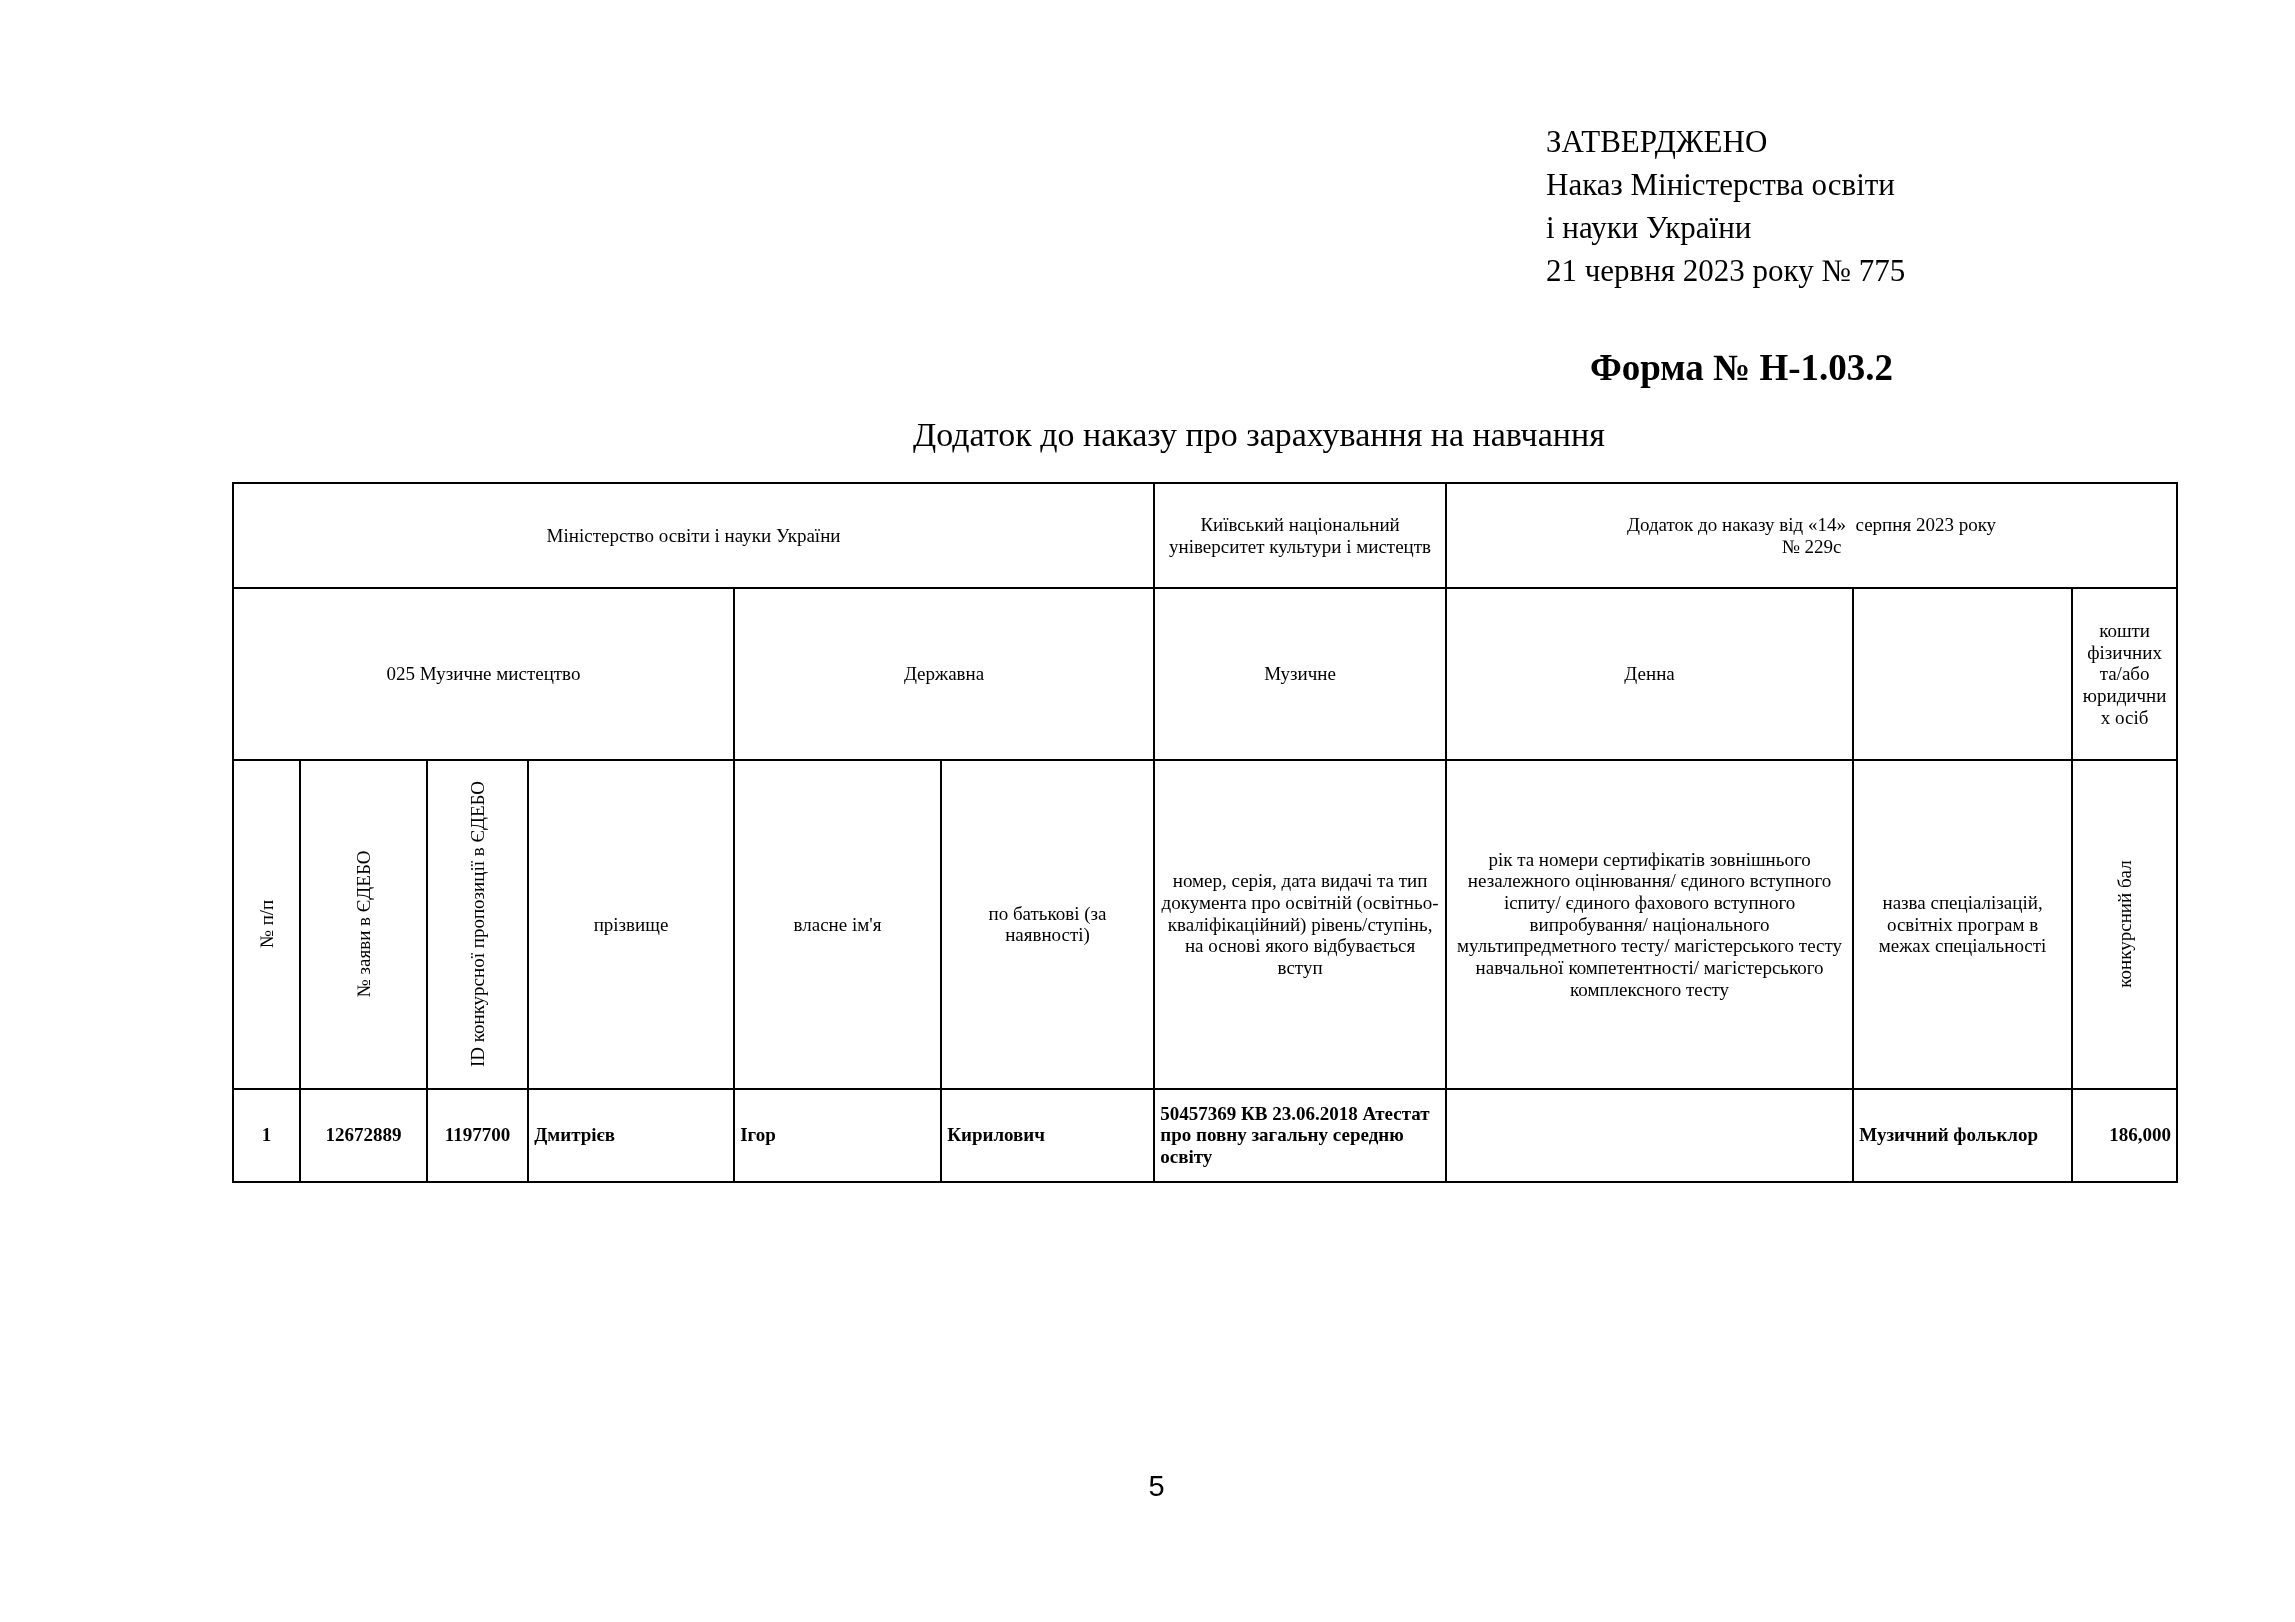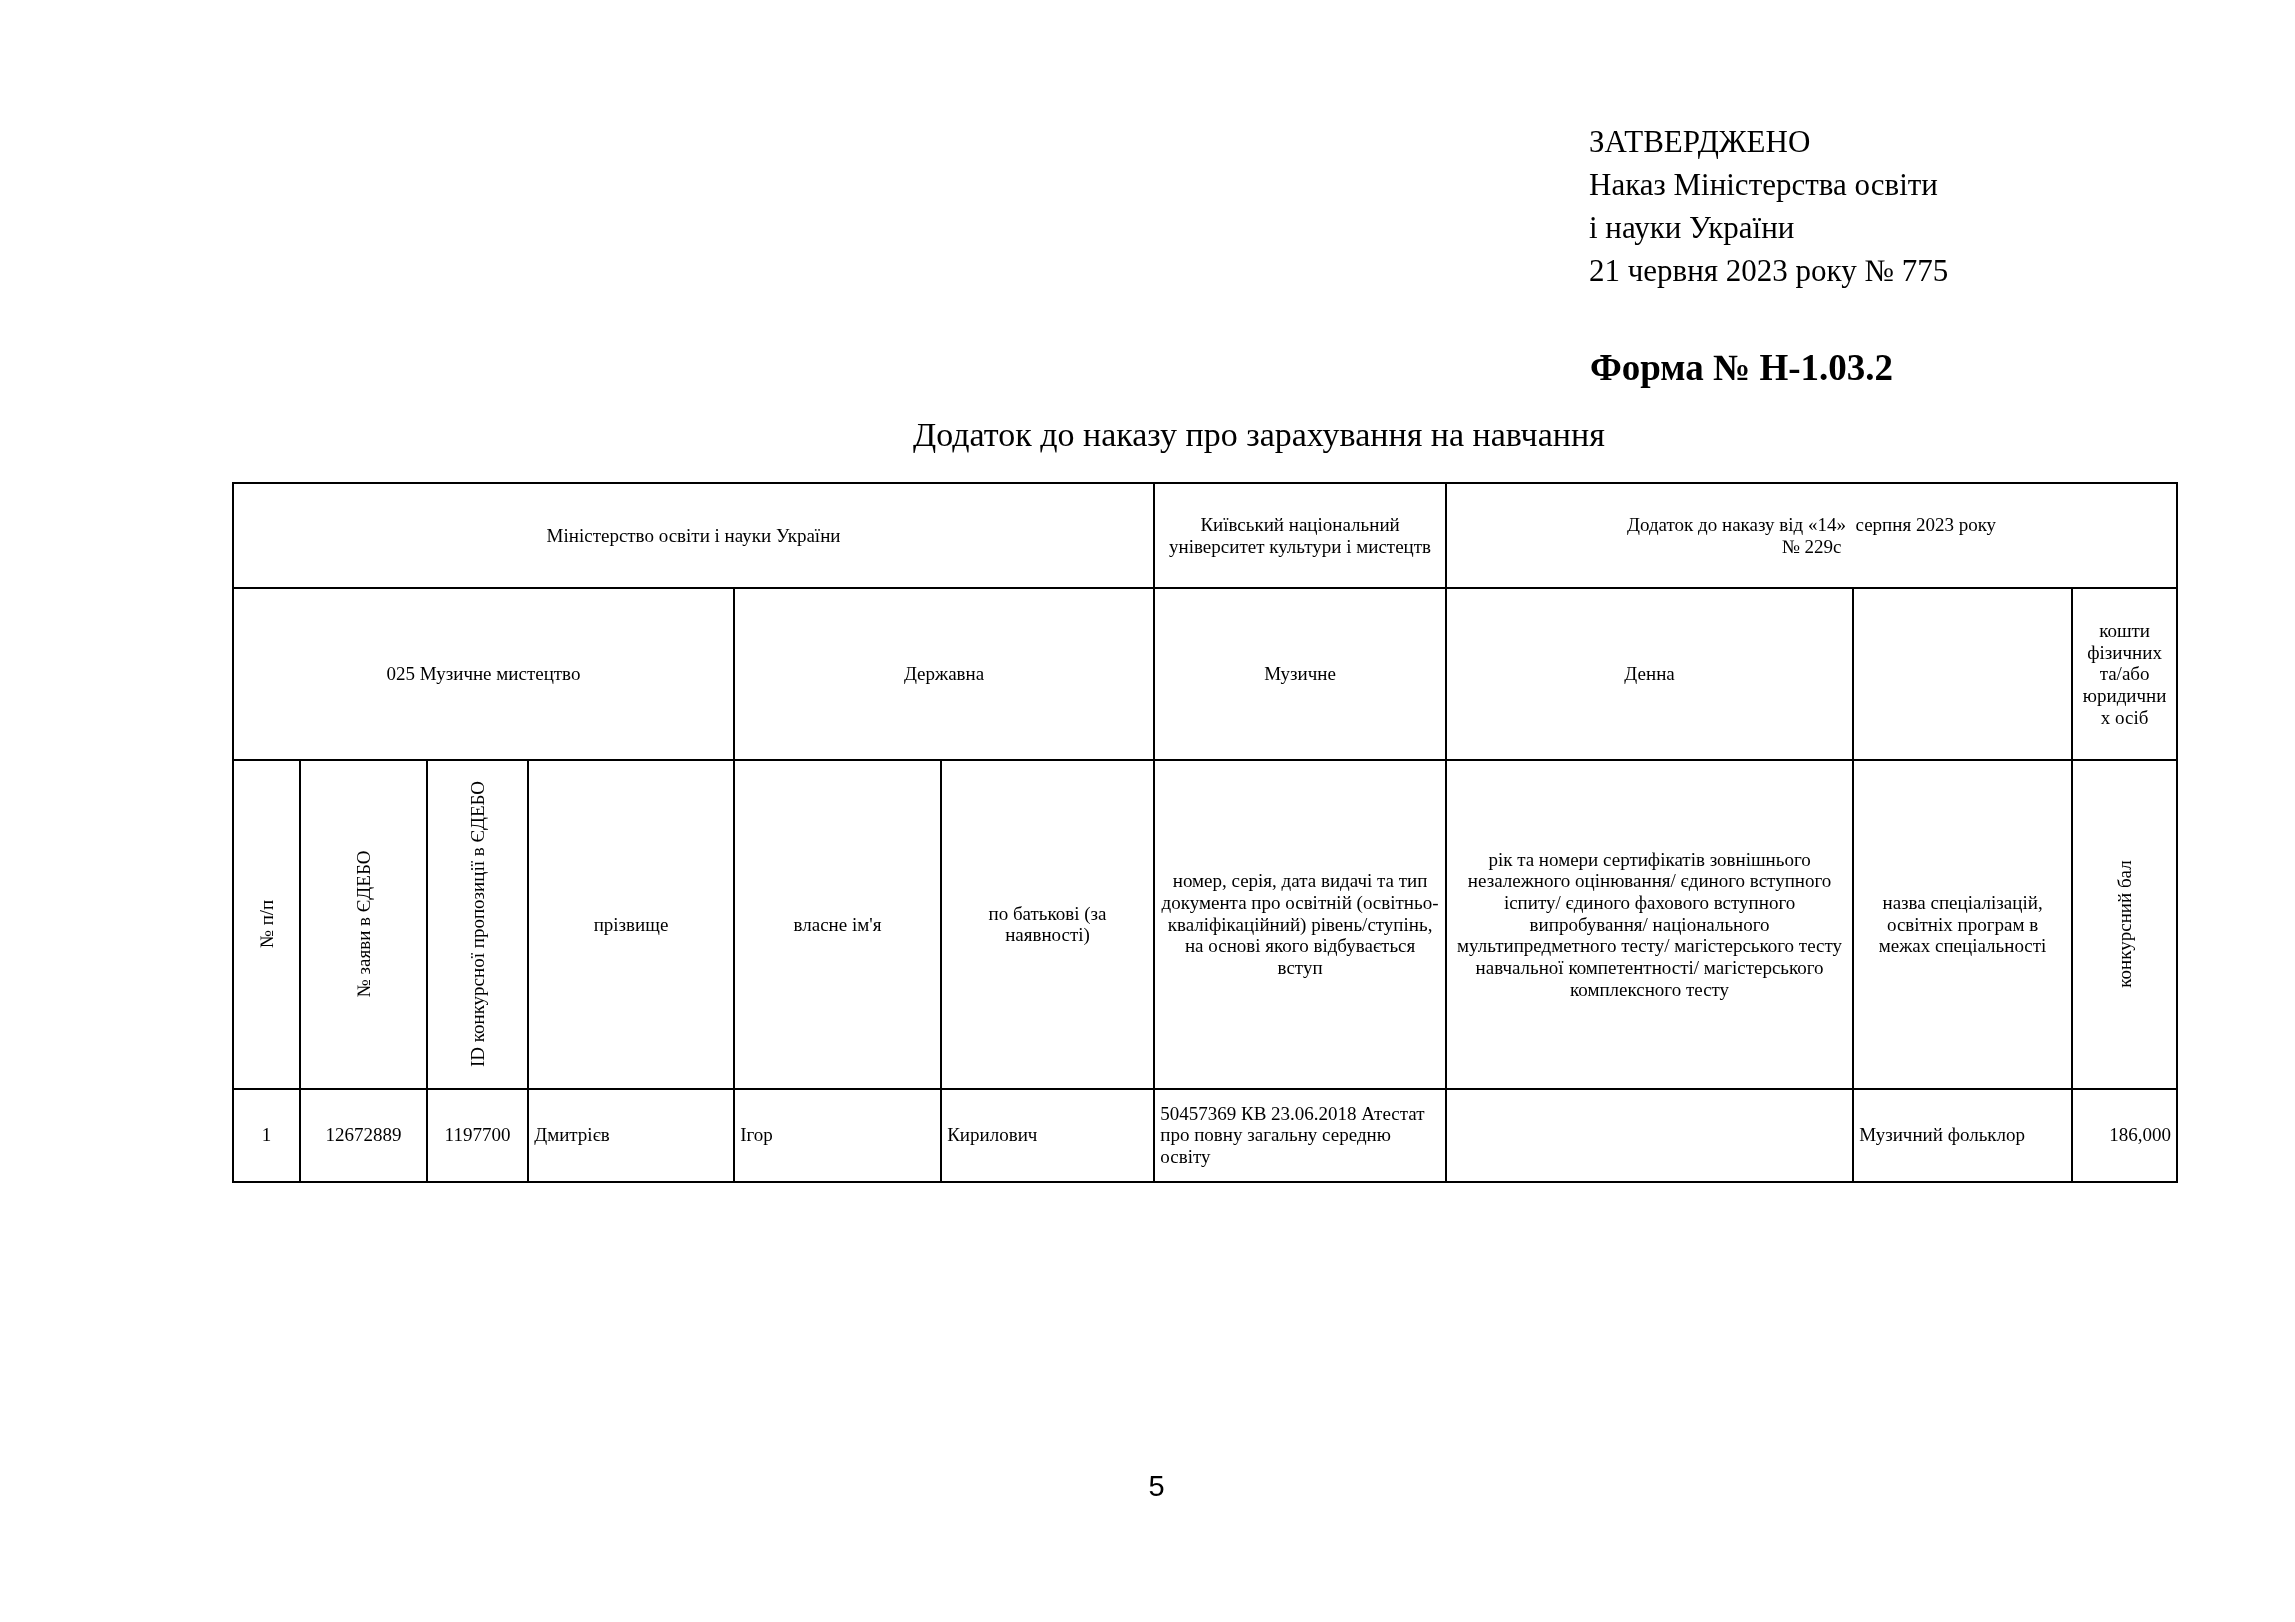--- a/index.html
+++ b/index.html
@@ -6,21 +6,21 @@
   .page{
     position:relative;
     width:2295px;height:1623px;
     background:#ffffff;
     color:#000000;
     font-family:"Liberation Serif",serif;
     overflow:hidden;
   }
   
   .approval{
-    position:absolute;left:1589px;top:120px;
+    position:absolute;left:1546px;top:120px;
     font-size:31px;line-height:43px;
     white-space:nowrap;
   }
   .form-label{
     position:absolute;left:1590px;top:346px;
     font-size:37px;font-weight:bold;white-space:nowrap;
   }
   .doc-title{
     position:absolute;left:913px;top:416px;
     font-size:34px;white-space:nowrap;
@@ -36,21 +36,21 @@
   table.main td{
     border:2px solid #000;
     padding:2.6px 5.2px;
     text-align:center;
     vertical-align:middle;
     font-size:19px;
   }
   .r1 td{height:98px;border-bottom-width:3.3px;}
   .r2 td{height:165px;}
   .r3 td{height:321px;}
-  .r4 td{height:86px;vertical-align:top;padding-top:1.3px;}
+  .r4 td{height:86px;vertical-align:top;padding-top:1.3px;font-weight:bold;}
   .pre{white-space:pre-line;}
   .funds{text-align:left;padding:2.6px 3.3px;overflow-wrap:anywhere;}
   
   .rcell{position:relative;padding:0;overflow:visible;}
   .rtext{
     position:absolute;left:50%;top:50%;
     width:313px;
     transform:translate(-50%,-50%) rotate(-90deg);
     text-align:center;line-height:1.12;
   }

